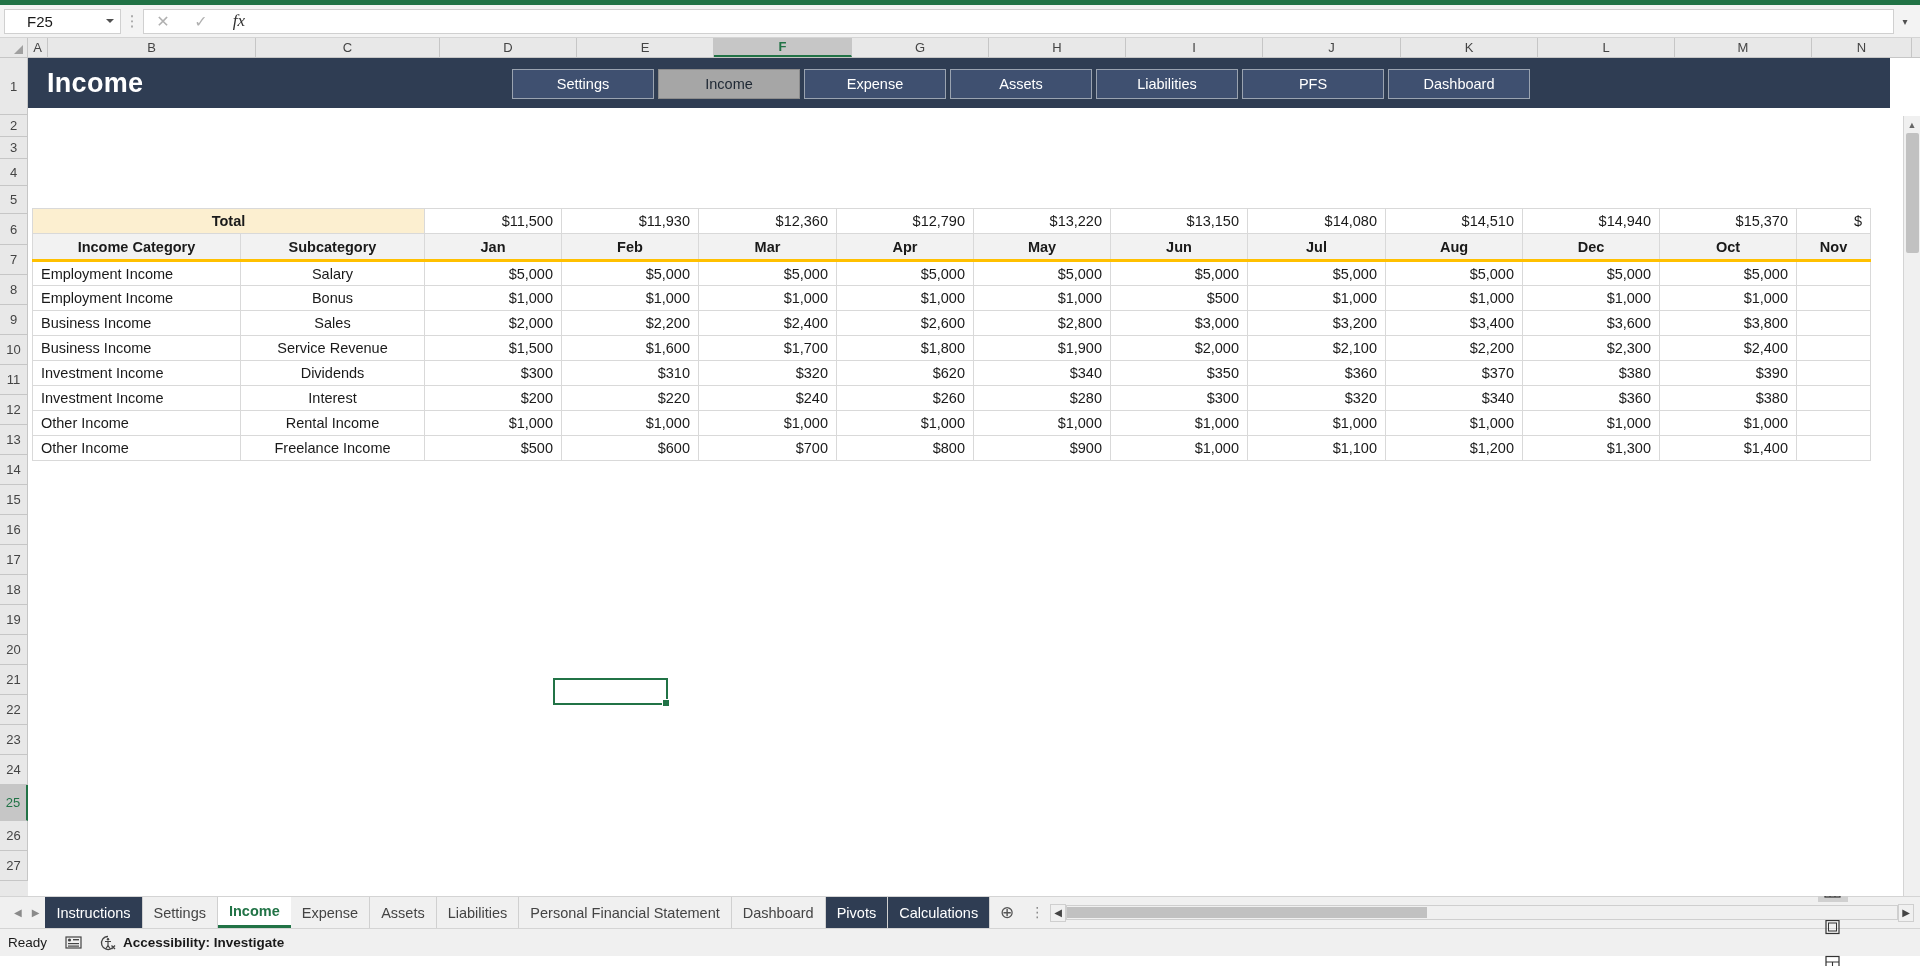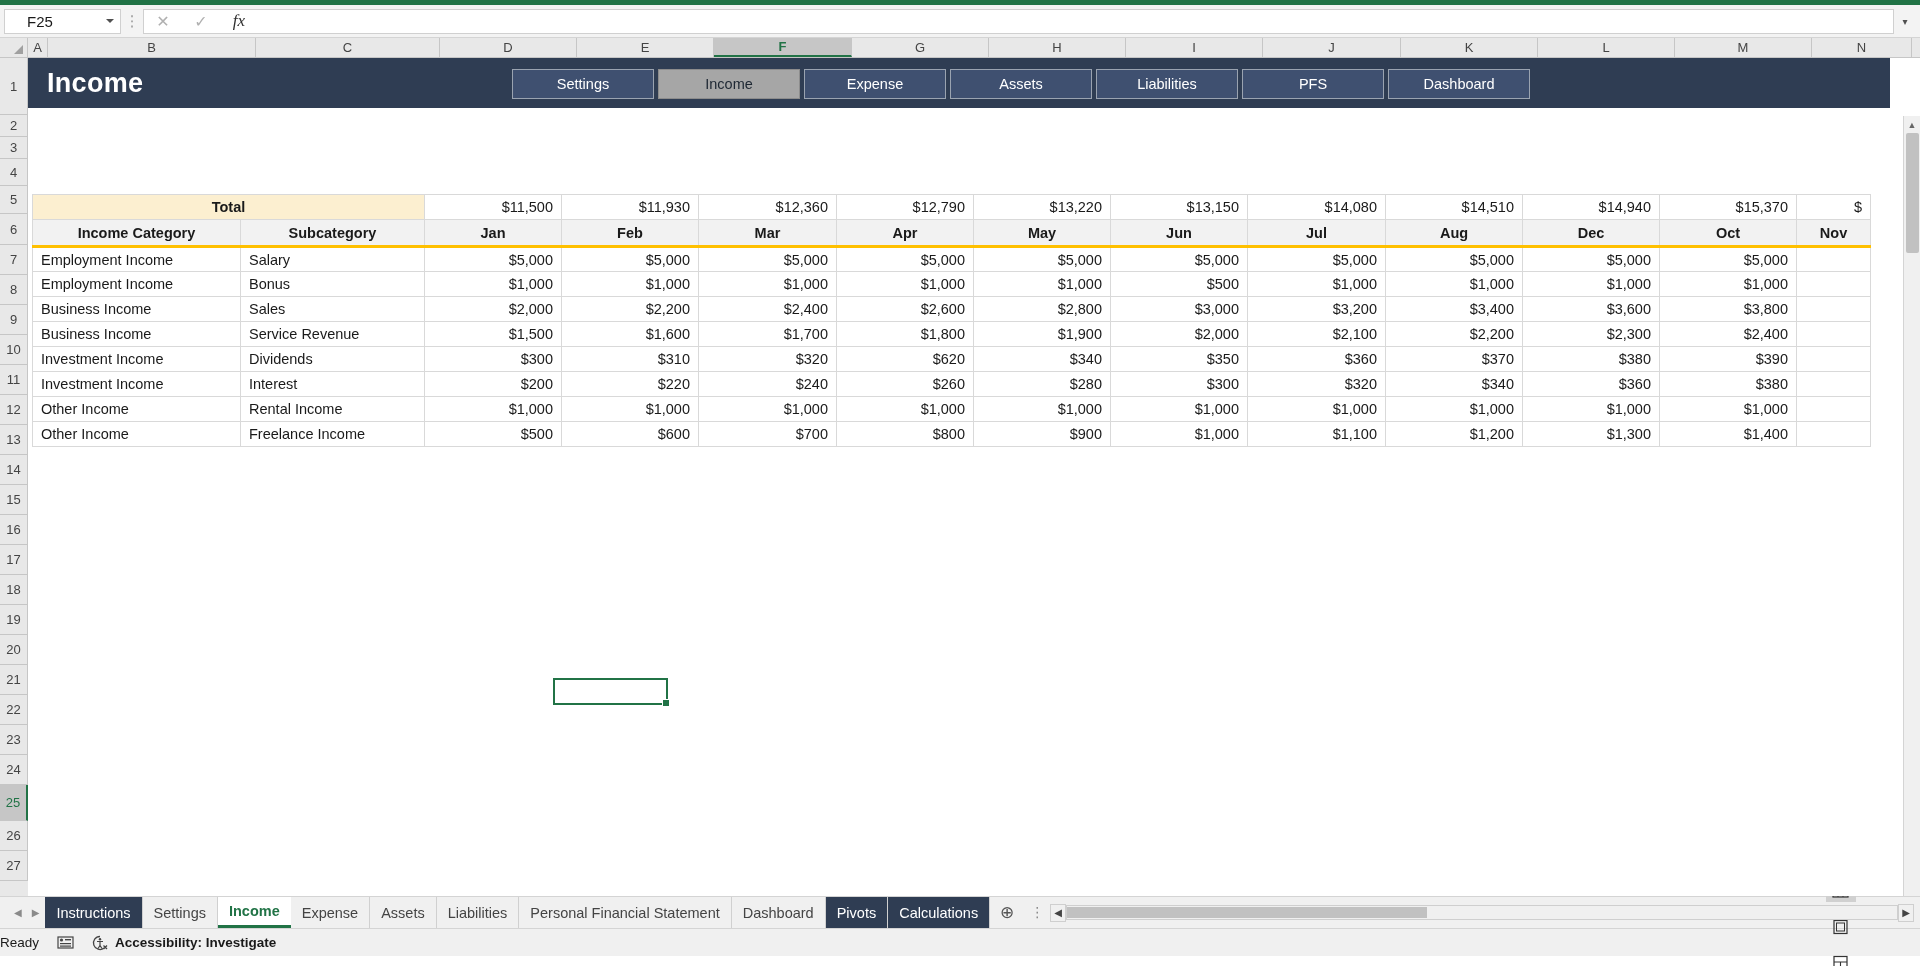--- a/index.html
+++ b/index.html
@@ -76,30 +76,30 @@
   .nav-btn.active { background: #a6a6a6; color: #1d2733; border-color: #8c8c8c;}
 
   
   .instr {
     position: absolute; left: 6px; top: 126px; font-size: 14.5px; color: #c00000;
     font-style: italic; white-space: nowrap;
   }
   .instr b { font-weight: bold; font-style: italic; }
 
   
-  .tbl { position: absolute; left: 4px; top: 136px; border-collapse: collapse; table-layout: fixed; }
+  .tbl { position: absolute; left: 4px; top: 150px; border-collapse: collapse; table-layout: fixed; }
   .tbl td, .tbl th { border: 1px solid #d9d9d9; height: 25px; font-size: 14.5px; padding: 0 8px; color: #1a1a1a; }
   .tbl .total-label { background: #fcefd0; font-weight: bold; text-align: center; border-color:#d9d9d9; }
   .tbl .total-val { background: #ffffff; text-align: right; font-size: 14.5px; }
   .tbl tr.hdr th {
     background: #f2f2f2; font-weight: bold; text-align: center;
     border-bottom: 3px solid #ffc000; height: 27px;
   }
   .tbl td.cat { text-align: left; }
-  .tbl td.sub { text-align: left; margin-left: 45px; }
+  .tbl td.sub { text-align: center; margin-left: 45px; }
   .tbl td.amt { text-align: right; }
 
   
   .sel-cell {
     position: absolute; left: 525px; top: 620px; width: 115px; height: 27px;
     border: 2px solid #217346; background: transparent;
   }
   .sel-cell::after {
     content:""; position:absolute; right:-4px; bottom:-4px; width:6px; height:6px; background:#217346;
     border: 1px solid #fff;
@@ -129,21 +129,21 @@
   .tab-add { display: flex; align-items: center; justify-content: center; width: 34px; color: #555; font-size: 17px;}
   .tab-dots { display:flex; align-items:center; color:#8a8a8a; font-size: 14px; line-height: 7px; padding: 0 6px;}
   .hscroll { flex: 1; display: flex; align-items: center; padding-right: 6px; }
   .hs-arrow { width: 16px; height: 18px; display:flex;align-items:center;justify-content:center;color:#444;font-size:10px;background:#f0f0f0;border:1px solid #cfcfcf;}
   .hs-track { flex: 1; height: 15px; background: #f0f0f0; border: 1px solid #cfcfcf; position: relative;}
   .hs-thumb { position:absolute; left:0; top:1px; width: 360px; height: 11px; background: #c1c1c1;}
 
   
   .status-bar {
     height: 28px; background: #f0f0f0; display: flex; align-items: center;
-    border-top: 1px solid #d4d4d4; font-size: 13.5px; color: #1a1a1a; padding: 0 0;
+    border-top: 1px solid #d4d4d4; font-size: 13.5px; color: #1a1a1a; padding: 0 8px;
   }
   .sb-left { display: flex; align-items: center; gap: 18px; }
   .sb-item { display: flex; align-items: center; gap: 6px; }
   .sb-item.bold { font-weight: bold; }
   .sb-right { margin-left: auto; display: flex; align-items: center; gap: 14px; flex-direction: column; }
   .view-btn {
     width: 30px; height: 22px; display: flex; align-items: center; justify-content: center;
     color: #444;
   }
   .view-btn.active { background: #d0d0d0; }

